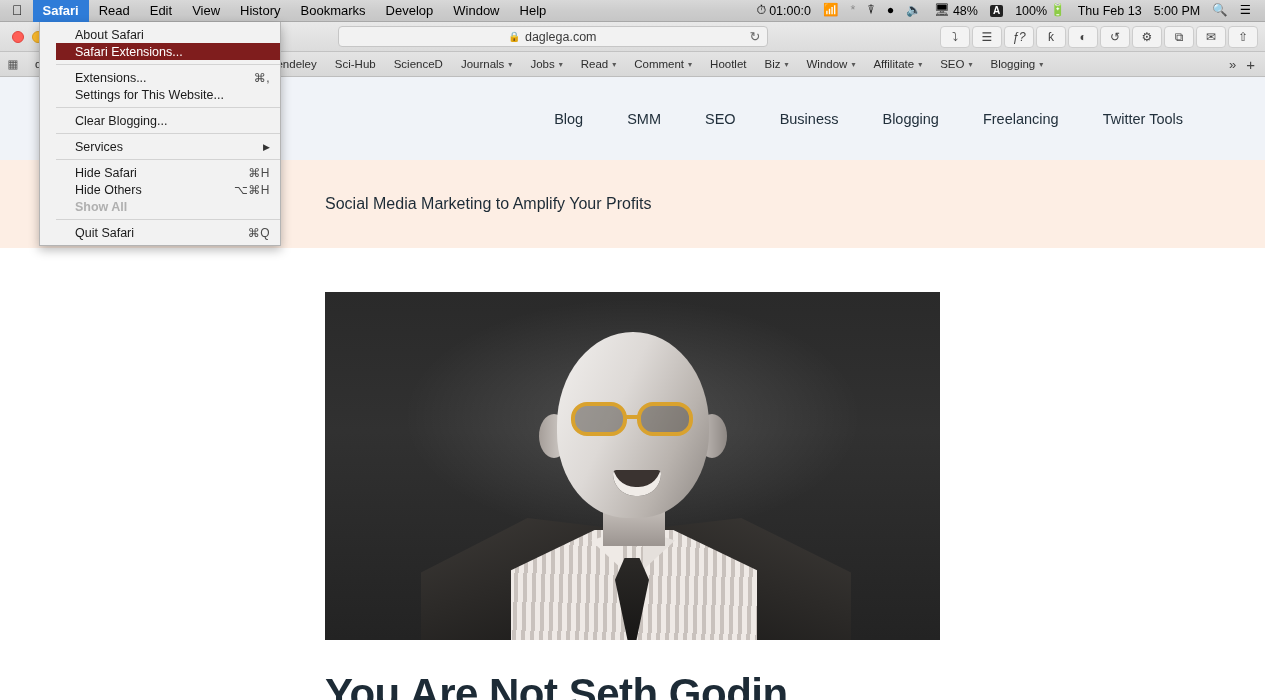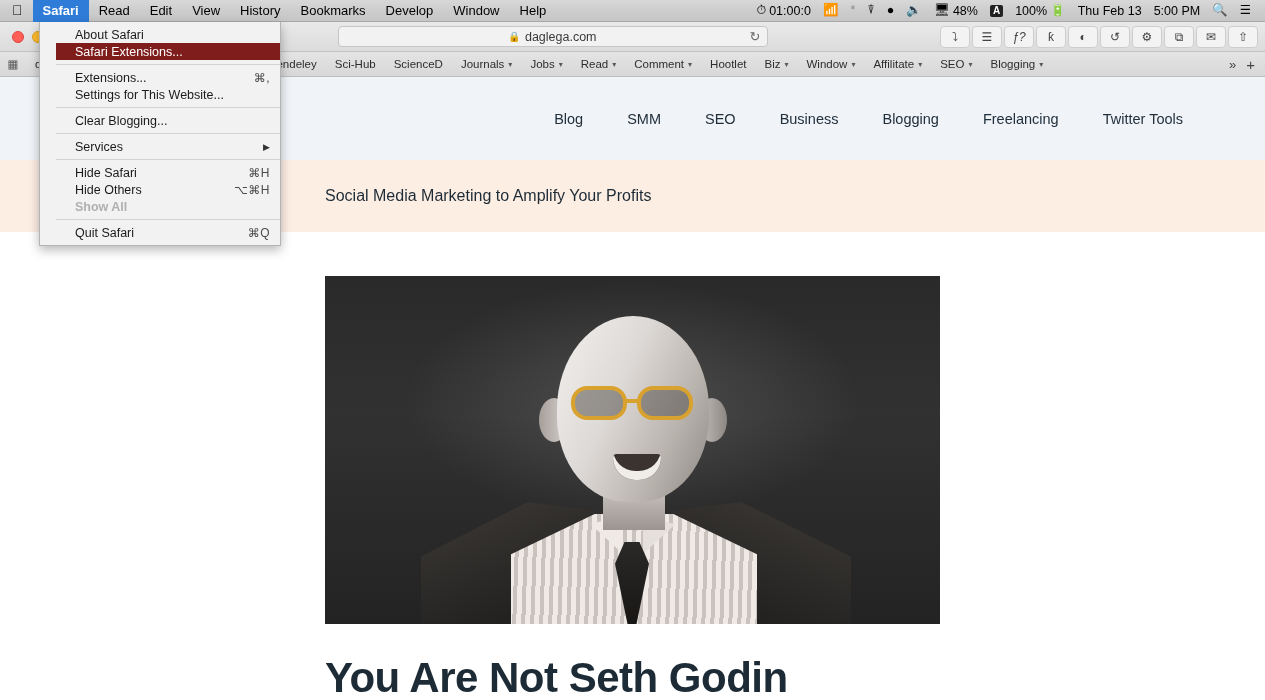--- a/index.html
+++ b/index.html
@@ -119,21 +119,21 @@
     height: 83px; background: #f0f3f8;
     display: flex; align-items: center; justify-content: flex-end;
     padding-right: 60px;
   }
   #site-nav { display: flex; align-items: center; }
   .navlink {
     padding: 0 22px; font-size: 14.5px; color: #22303c;
     white-space: nowrap;
   }
   #hero-band {
-    height: 72px; background: #fdeee4;
+    height: 88px; background: #fdeee4;
     display: flex; align-items: center;
     padding-left: 325px;
   }
   #hero-title { font-size: 16px; color: #1d2b36; }
 
   #article { padding-top: 44px; padding-left: 325px; }
   #hero-img {
     width: 615px; height: 348px;
     background:
       radial-gradient(ellipse 60% 55% at 50% 36%, rgba(255,255,255,.14) 0%, rgba(255,255,255,0) 62%),

